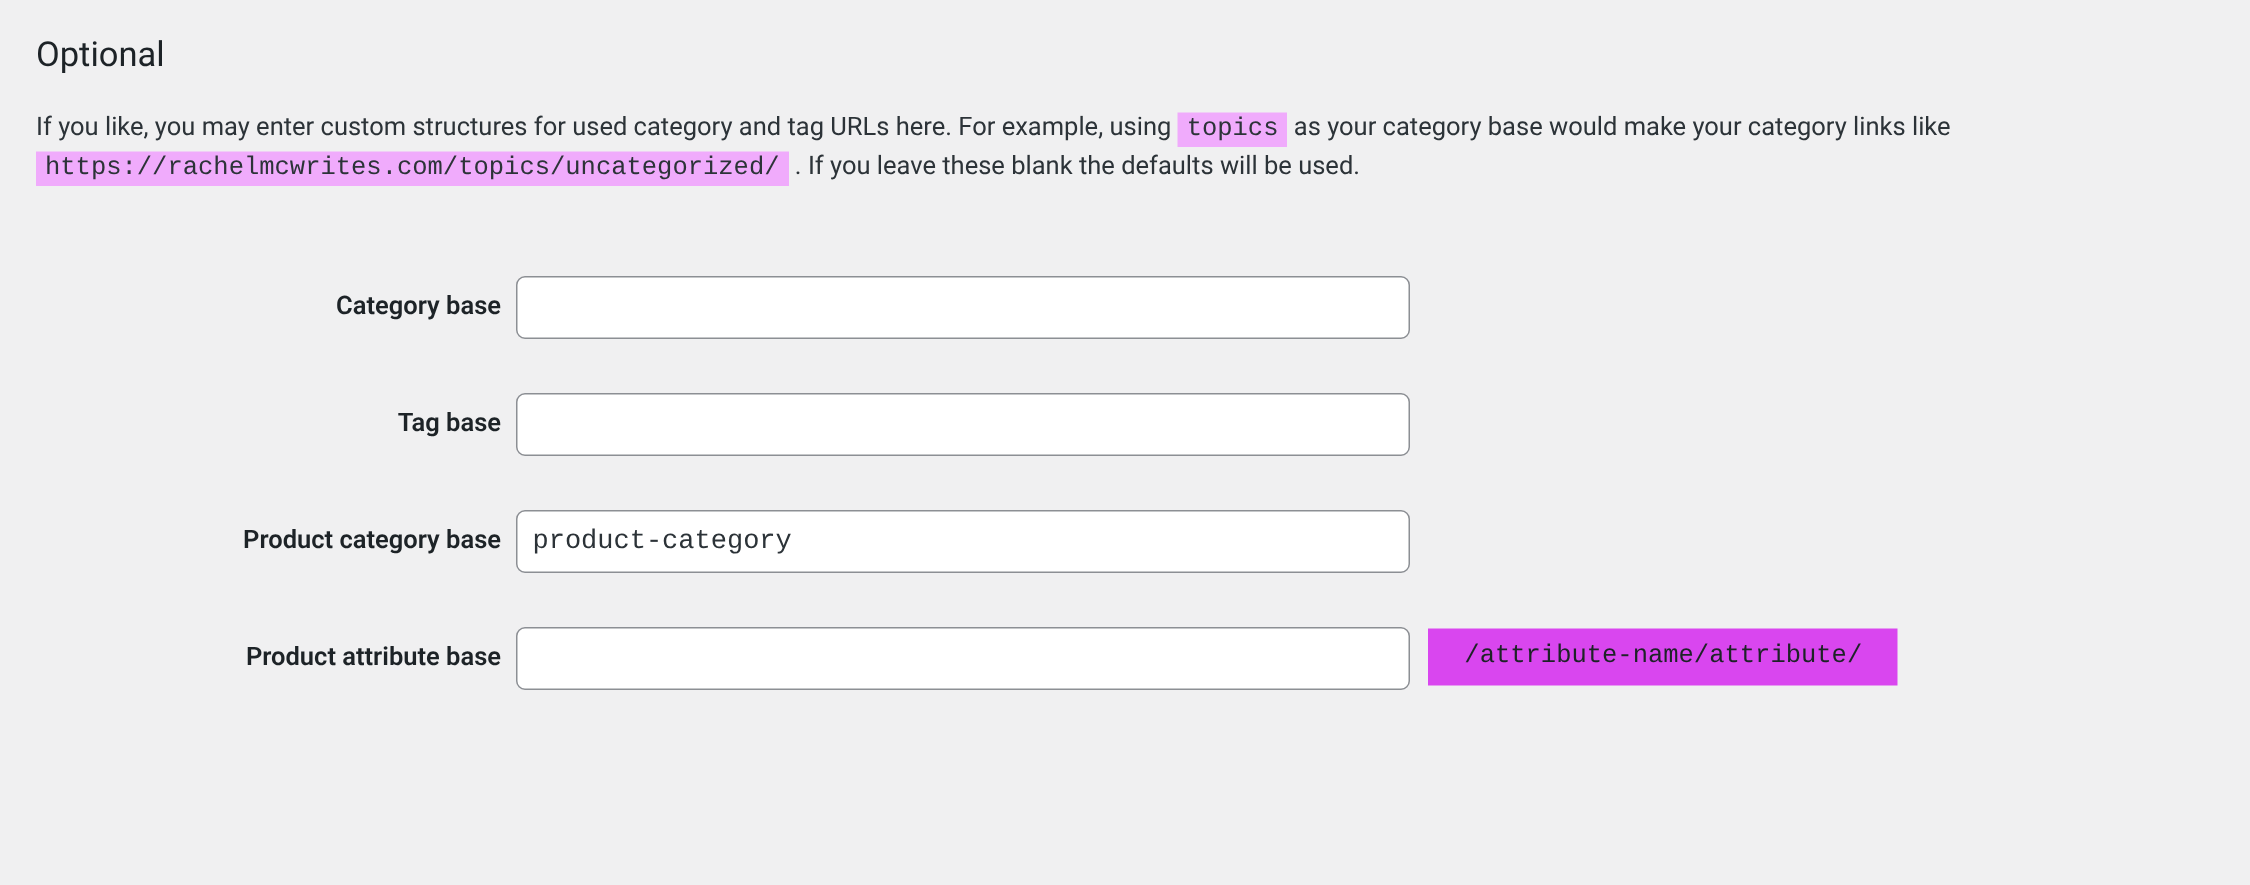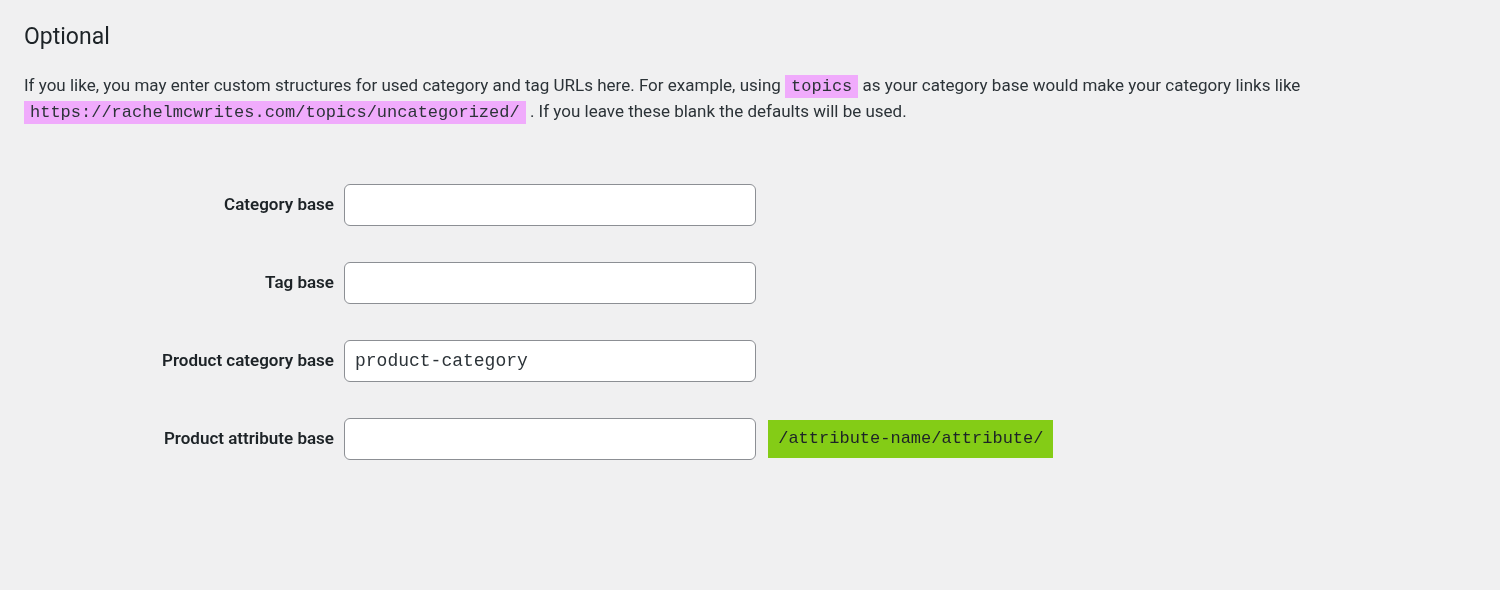--- a/index.html
+++ b/index.html
@@ -48,35 +48,35 @@
       padding: 26px 10px 26px 0;
       width: 320px;
       vertical-align: middle;
       color: #1d2327;
     }
     .form-table td {
       padding: 18px 0;
       vertical-align: middle;
     }
     .regular-text {
-      width: 412px;
+      width: 596px;
       height: 42px;
       padding: 6px 10px;
       font-size: 18px;
       font-family: Menlo, Consolas, "Courier New", monospace;
       border: 1px solid #8c8f94;
       border-radius: 6px;
       background: #ffffff;
       color: #2c3338;
       box-shadow: 0 0 0 transparent;
     }
     .suffix-code {
       font-family: Menlo, Consolas, "Courier New", monospace;
-      background: #84cc16;
-      padding: 6px 10px;
+      background: #d946ef;
+      padding: 6px 24px;
       font-size: 17px;
       margin-left: 8px;
       display: inline-block;
       vertical-align: middle;
     }
   </style>
 </head>
 <body>
 
 <h2>Optional</h2>

